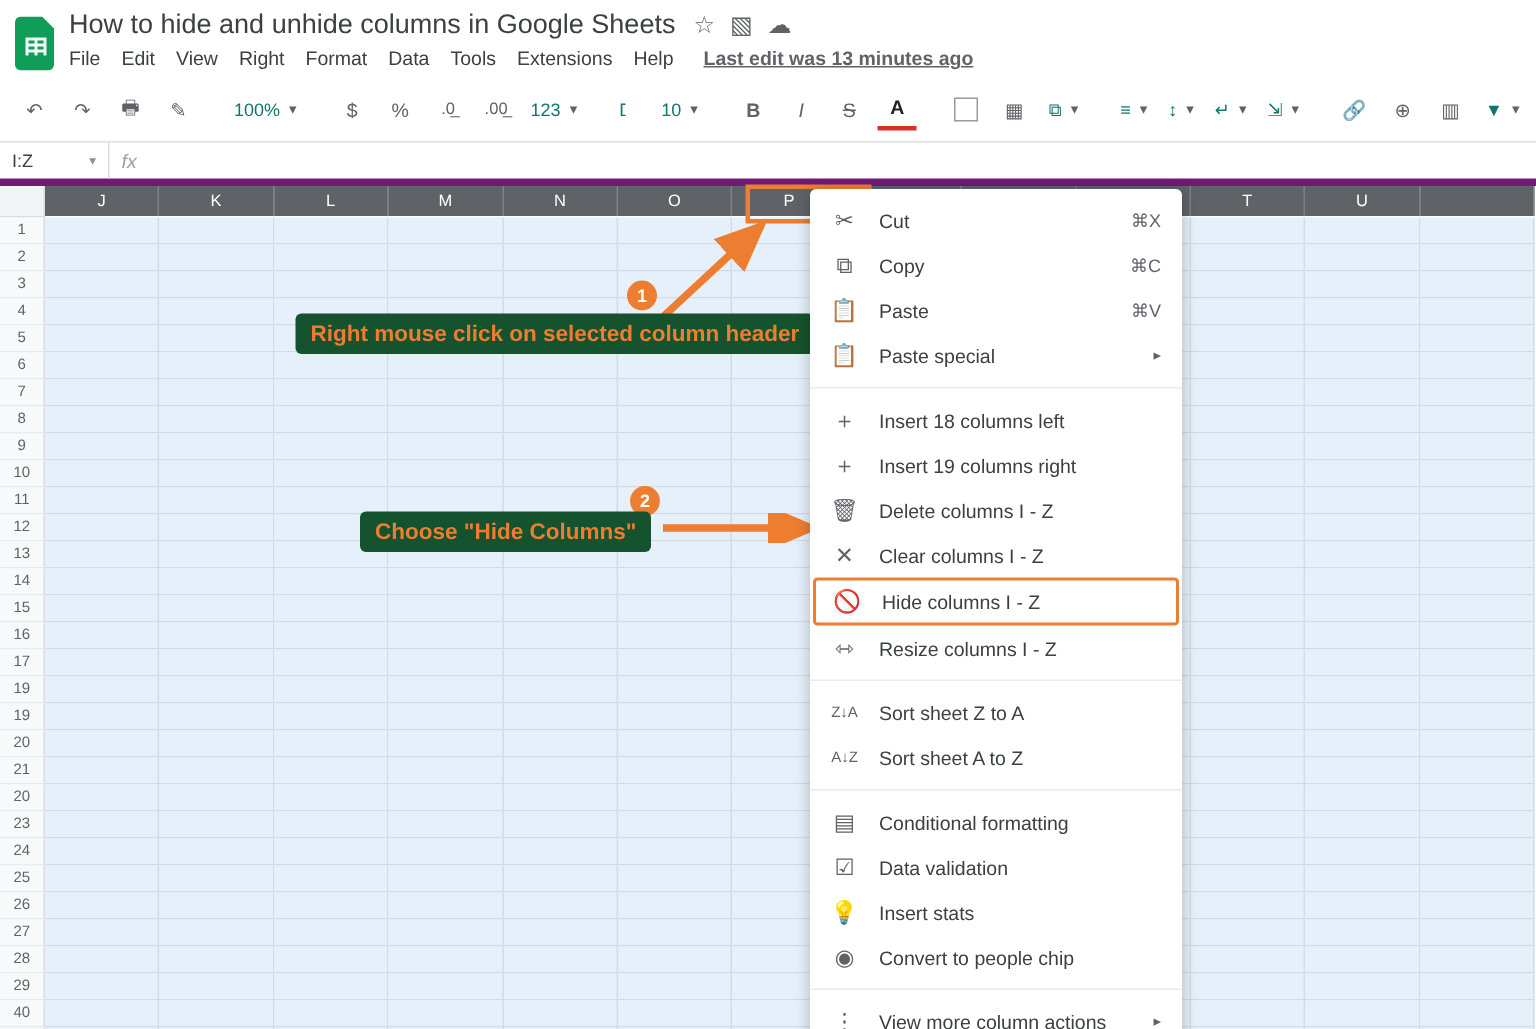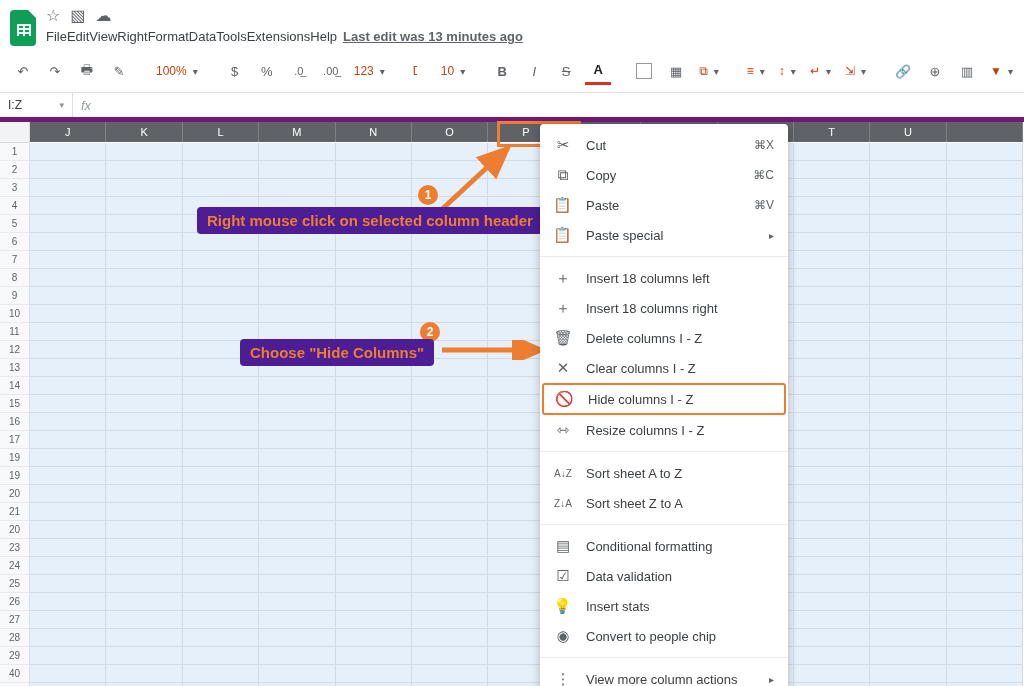--- a/index.html
+++ b/index.html
@@ -5,43 +5,43 @@
   html,body{margin:0;padding:0;font-family:Arial,Roboto,sans-serif;font-size:13px;color:#202124;background:#fff;overflow:hidden;}
   .header{padding:6px 10px 0 10px;}
   .title-row{display:flex;align-items:center;gap:8px;}
   .sheets-logo{width:28px;height:36px;display:flex;align-items:center;justify-content:center;}
   .sheets-logo svg{width:28px;height:36px;}
   .title-block{display:flex;flex-direction:column;gap:2px;}
   .doc-title-line{display:flex;align-items:center;gap:12px;}
   .doc-title{font-size:18px;color:#3c4043;}
   .title-icons{display:flex;gap:10px;color:#5f6368;}
   .title-icons span{font-size:16px;}
-  .menubar{display:flex;font-size:13px;color:#3c4043;padding:2px 0 6px 0;align-items:center;}
+  .menubar{display:flex;gap:14px;font-size:13px;color:#3c4043;padding:2px 0 6px 0;align-items:center;}
   .last-edit{color:#5f6368;text-decoration:underline;margin-left:6px;font-weight:bold;}
   .toolbar{display:flex;align-items:center;gap:6px;padding:4px 10px;border-bottom:1px solid #e0e0e0;height:34px;color:#5f6368;font-size:13px;}
   .tb-btn{display:inline-flex;align-items:center;justify-content:center;min-width:22px;height:24px;padding:0 2px;}
   .tb-sep{width:1px;height:20px;background:#dadce0;margin:0 4px;}
-  .tb-select{display:inline-flex;align-items:center;gap:4px;height:24px;padding:0 4px;font-size:12px;color:#c2410c;}
+  .tb-select{display:inline-flex;align-items:center;gap:4px;height:24px;padding:0 4px;font-size:12px;color:#0f766e;}
   .tb-select:after{content:"▾";font-size:10px;color:#5f6368;margin-left:2px;}
   .font-select{width:80px;overflow:hidden;white-space:nowrap;}
   .underline-a{color:#202124;font-weight:bold;border-bottom:3px solid #d93025;padding:0 2px;}
   .fill-swatch{width:14px;height:14px;border:1px solid #999;background:#fff;}
   .namebox-row{display:flex;align-items:center;border-bottom:5px solid #701a75;height:24px;}
   .namebox{width:56px;padding:0 8px;font-size:12px;color:#3c4043;border-right:1px solid #dadce0;height:100%;display:flex;align-items:center;justify-content:space-between;}
   .namebox:after{content:"▾";font-size:9px;color:#8a8f94;}
   .fx{padding:0 8px;font-style:italic;color:#9aa0a6;}
   .sheet{position:relative;display:grid;grid-template-columns:30px repeat(13,76.4px);}
   .col-head{height:20px;background:#5f6368;color:#fff;font-size:11px;display:flex;align-items:center;justify-content:center;border-right:1px solid #7d8185;}
   .corner{background:#f1f3f4;border-right:1px solid #dadce0;border-bottom:1px solid #dadce0;}
   .rownum{height:17px;background:#f8f9fa;border-right:1px solid #dadce0;border-bottom:1px solid #e8eaed;font-size:10px;color:#5f6368;display:flex;align-items:center;justify-content:center;}
   .cell{height:17px;background:#e6f0fa;border-right:1px solid #d2dbe4;border-bottom:1px solid #d2dbe4;}
   .sel-box{position:absolute;top:-1px;left:497px;width:78px;height:20px;border:3px solid #ed7d31;pointer-events:none;}
   .arrow1{position:absolute;top:18px;left:420px;width:100px;height:90px;pointer-events:none;}
   .arrow2{position:absolute;top:218px;left:440px;width:110px;height:20px;pointer-events:none;}
-  .annot{position:absolute;background:#4c1d95;padding:5px 10px;border-radius:4px;font-size:15px;font-weight:600;color:#ed7d31;white-space:nowrap;}
+  .annot{position:absolute;background:#14532d;padding:5px 10px;border-radius:4px;font-size:15px;font-weight:600;color:#ed7d31;white-space:nowrap;}
   .annot-badge{display:inline-flex;width:20px;height:20px;border-radius:50%;background:#ed7d31;color:#fff;font-size:12px;font-weight:bold;align-items:center;justify-content:center;position:absolute;}
   .context-menu{position:absolute;top:2px;left:540px;width:248px;background:#fff;box-shadow:0 2px 10px rgba(0,0,0,.25);border-radius:4px;padding:6px 0;font-size:13px;color:#3c4043;}
   .cm-item{display:flex;align-items:center;height:30px;padding:0 14px;gap:14px;position:relative;}
   .cm-item.hl{border:2px solid #ed7d31;border-radius:3px;margin:0 2px;padding:0 12px;height:28px;}
   .cm-icon{width:18px;height:18px;display:flex;align-items:center;justify-content:center;color:#5f6368;font-size:15px;flex-shrink:0;}
   .cm-sc{margin-left:auto;font-size:12px;color:#5f6368;}
   .cm-arrow{margin-left:auto;font-size:10px;color:#5f6368;}
   .cm-sep{height:1px;background:#e8eaed;margin:6px 0;}
 </style>
 </head>
@@ -50,20 +50,21 @@
 <div class="header">
   <div class="title-row">
     <div class="sheets-logo">
       <svg viewBox="0 0 28 36">
           <path fill="#0f9d58" d="M4 0h14l8 8v24a4 4 0 0 1-4 4H4a4 4 0 0 1-4-4V4a4 4 0 0 1 4-4z"></path>
           <path fill="#fff" d="M7 14h14v12H7zM9 16v2h4v-2zm6 0v2h4v-2zm-6 4v2h4v-2zm6 0v2h4v-2zm-6 4v2h4v-2zm6 0v2h4v-2z" opacity=".95"></path>
         </svg>
     </div>
     <div class="title-block">
       <div class="doc-title-line">
+        <span class="doc-title">How to hide and unhide columns in Google Sheets</span>
         <div class="title-icons">
           <span>☆</span>
           <span>▧</span>
           <span>☁</span>
         </div>
       </div>
       <div class="menubar">
         <span>File</span>
         <span>Edit</span>
         <span>View</span>
@@ -620,46 +621,46 @@
         <span>Paste special</span>
         <span class="cm-arrow">▸</span>
       </div>
     <div class="cm-sep"></div>
     <div class="cm-item">
         <span class="cm-icon">＋</span>
         <span>Insert 18 columns left</span>
       </div>
     <div class="cm-item">
         <span class="cm-icon">＋</span>
-        <span>Insert 18 columns right</span>
+        <span>Insert 19 columns right</span>
       </div>
     <div class="cm-item">
         <span class="cm-icon">🗑</span>
         <span>Delete columns I - Z</span>
       </div>
     <div class="cm-item">
         <span class="cm-icon">✕</span>
         <span>Clear columns I - Z</span>
       </div>
     <div class="cm-item hl">
         <span class="cm-icon">🚫</span>
         <span>Hide columns I - Z</span>
       </div>
     <div class="cm-item">
         <span class="cm-icon">⇿</span>
         <span>Resize columns I - Z</span>
       </div>
     <div class="cm-sep"></div>
     <div class="cm-item">
+        <span class="cm-icon" style="font-size:10px">Z↓A</span>
+        <span>Sort sheet Z to A</span>
+      </div>
+    <div class="cm-item">
         <span class="cm-icon" style="font-size:10px">A↓Z</span>
         <span>Sort sheet A to Z</span>
-      </div>
-    <div class="cm-item">
-        <span class="cm-icon" style="font-size:10px">Z↓A</span>
-        <span>Sort sheet Z to A</span>
       </div>
     <div class="cm-sep"></div>
     <div class="cm-item">
         <span class="cm-icon">▤</span>
         <span>Conditional formatting</span>
       </div>
     <div class="cm-item">
         <span class="cm-icon">☑</span>
         <span>Data validation</span>
       </div>

